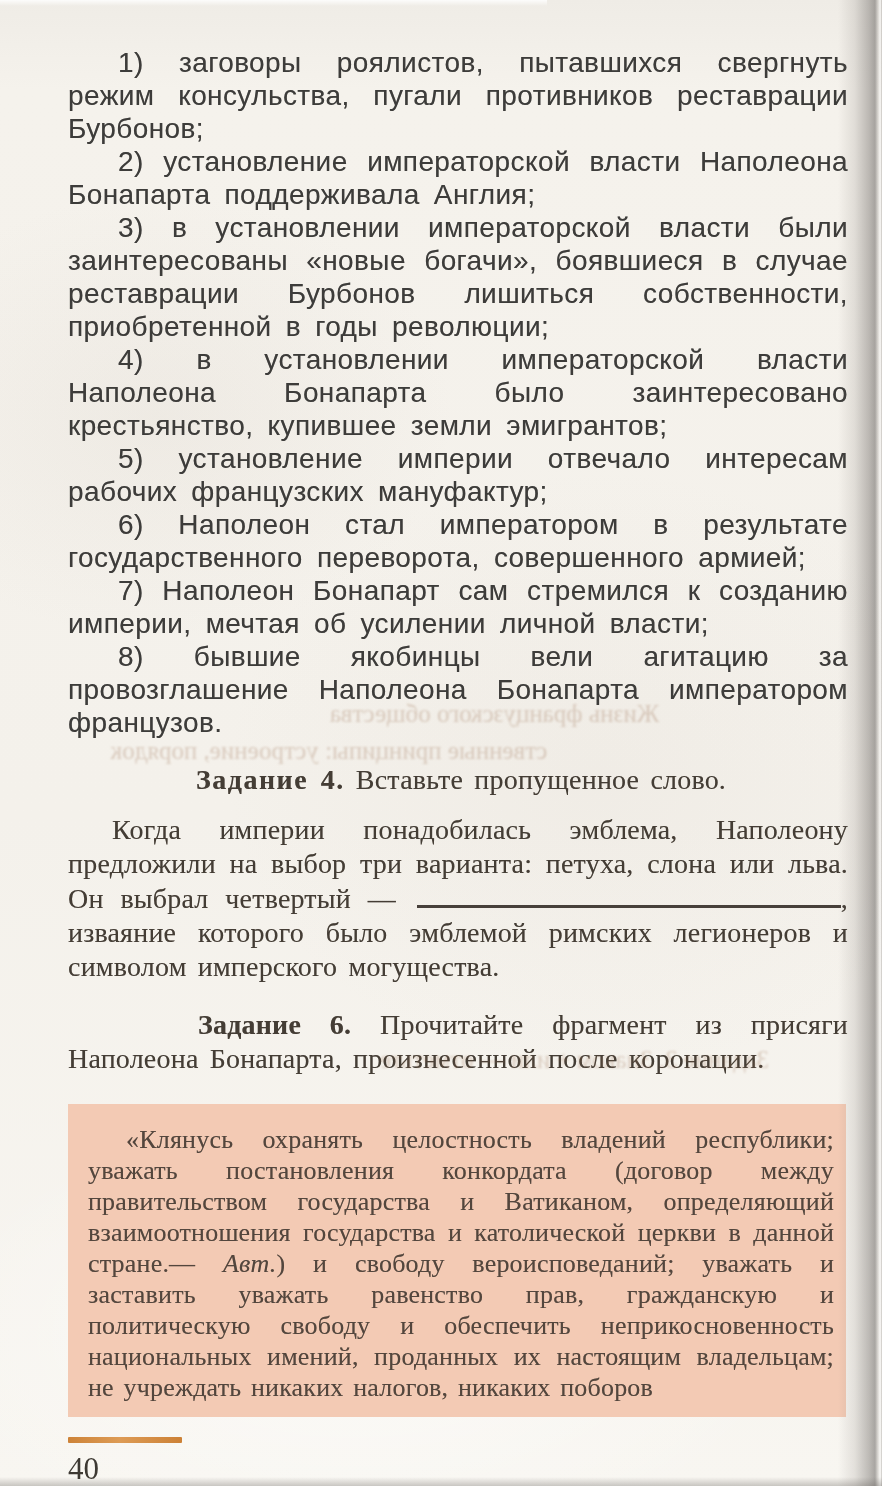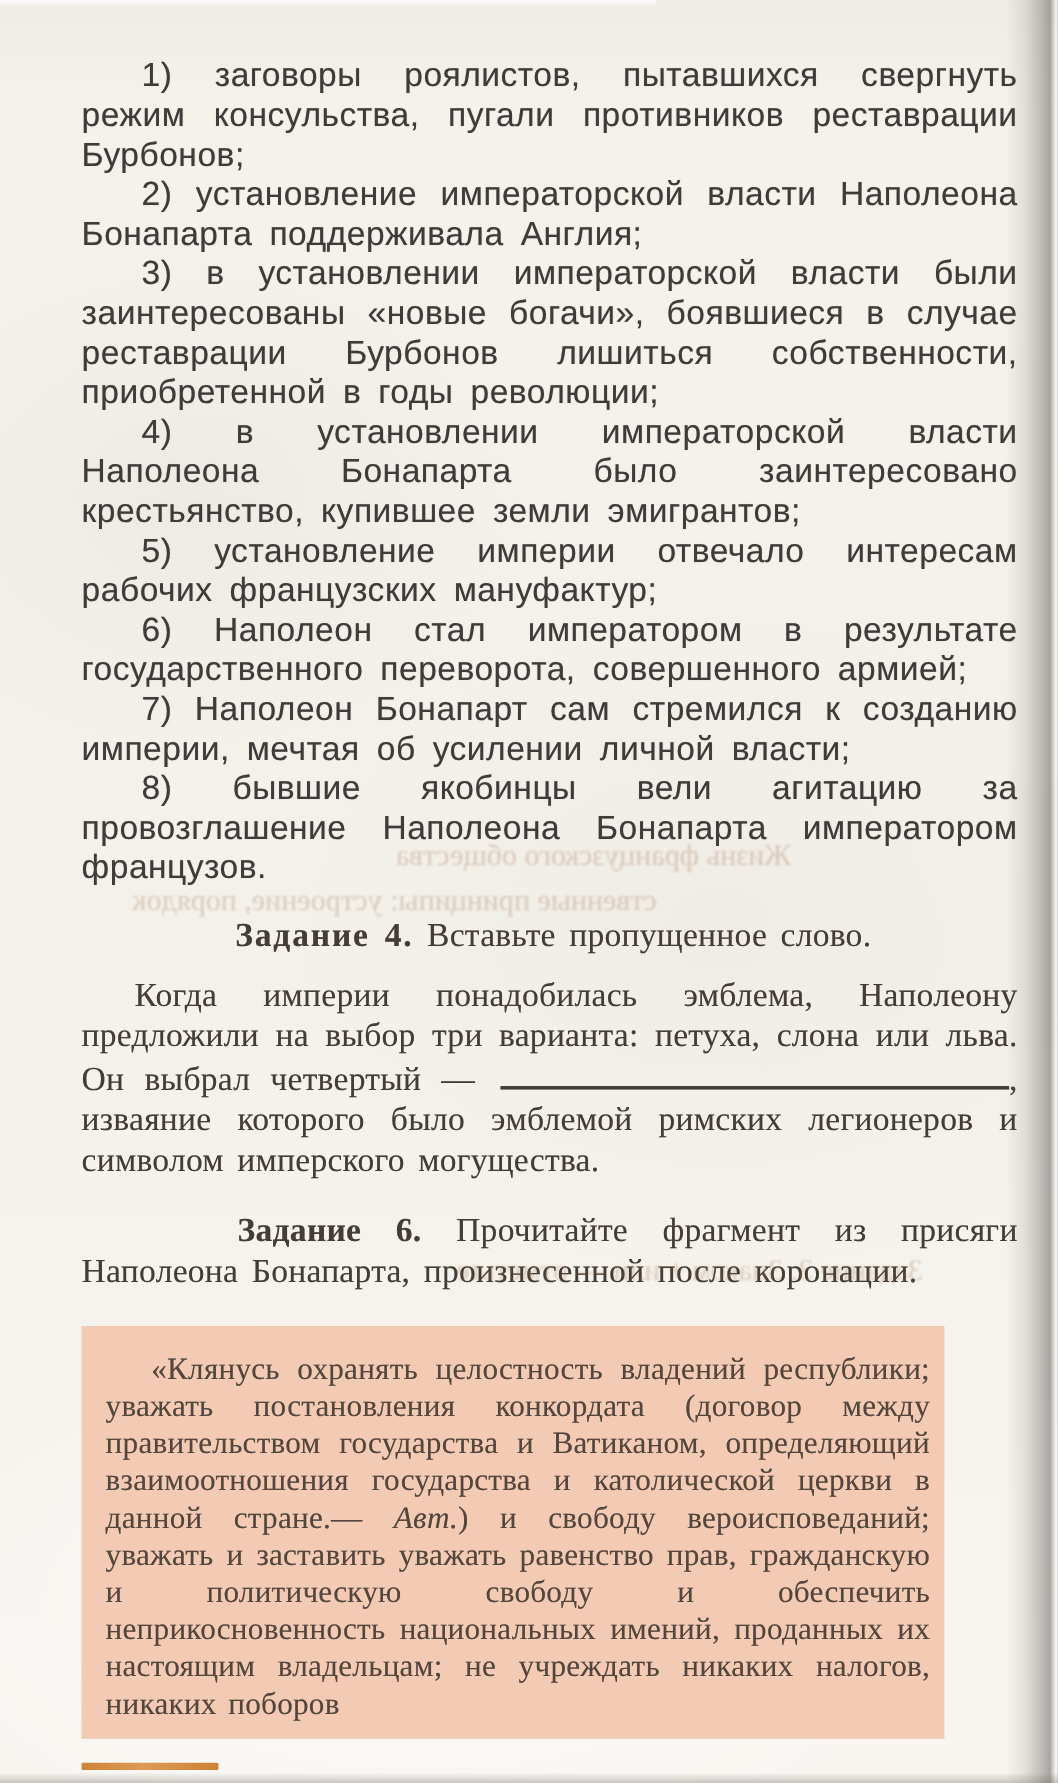--- a/index.html
+++ b/index.html
@@ -67,21 +67,21 @@
   .blank-line {
     display: inline-block;
     width: 424px; height: 24px;
     border-bottom: 3px solid #47403a;
     margin-left: 4px;
     vertical-align: baseline;
   }
   .task5-heading { margin-top: 24px; text-indent: 130px; }
   .quote-block {
     margin-top: 28px;
-    width: 719px; box-sizing: border-box;
+    width: 778px; box-sizing: border-box;
     background: var(--highlight_bg, #f3cab4);
     padding: 20px 12px 14px 20px;
   }
   .quote-block p {
     font-size: 26px; line-height: 31px;
     color: var(--quote_text, #53463d);
     text-indent: 38px;
     word-spacing: 3px;
   }
   .quote-block i { font-style: italic; }

